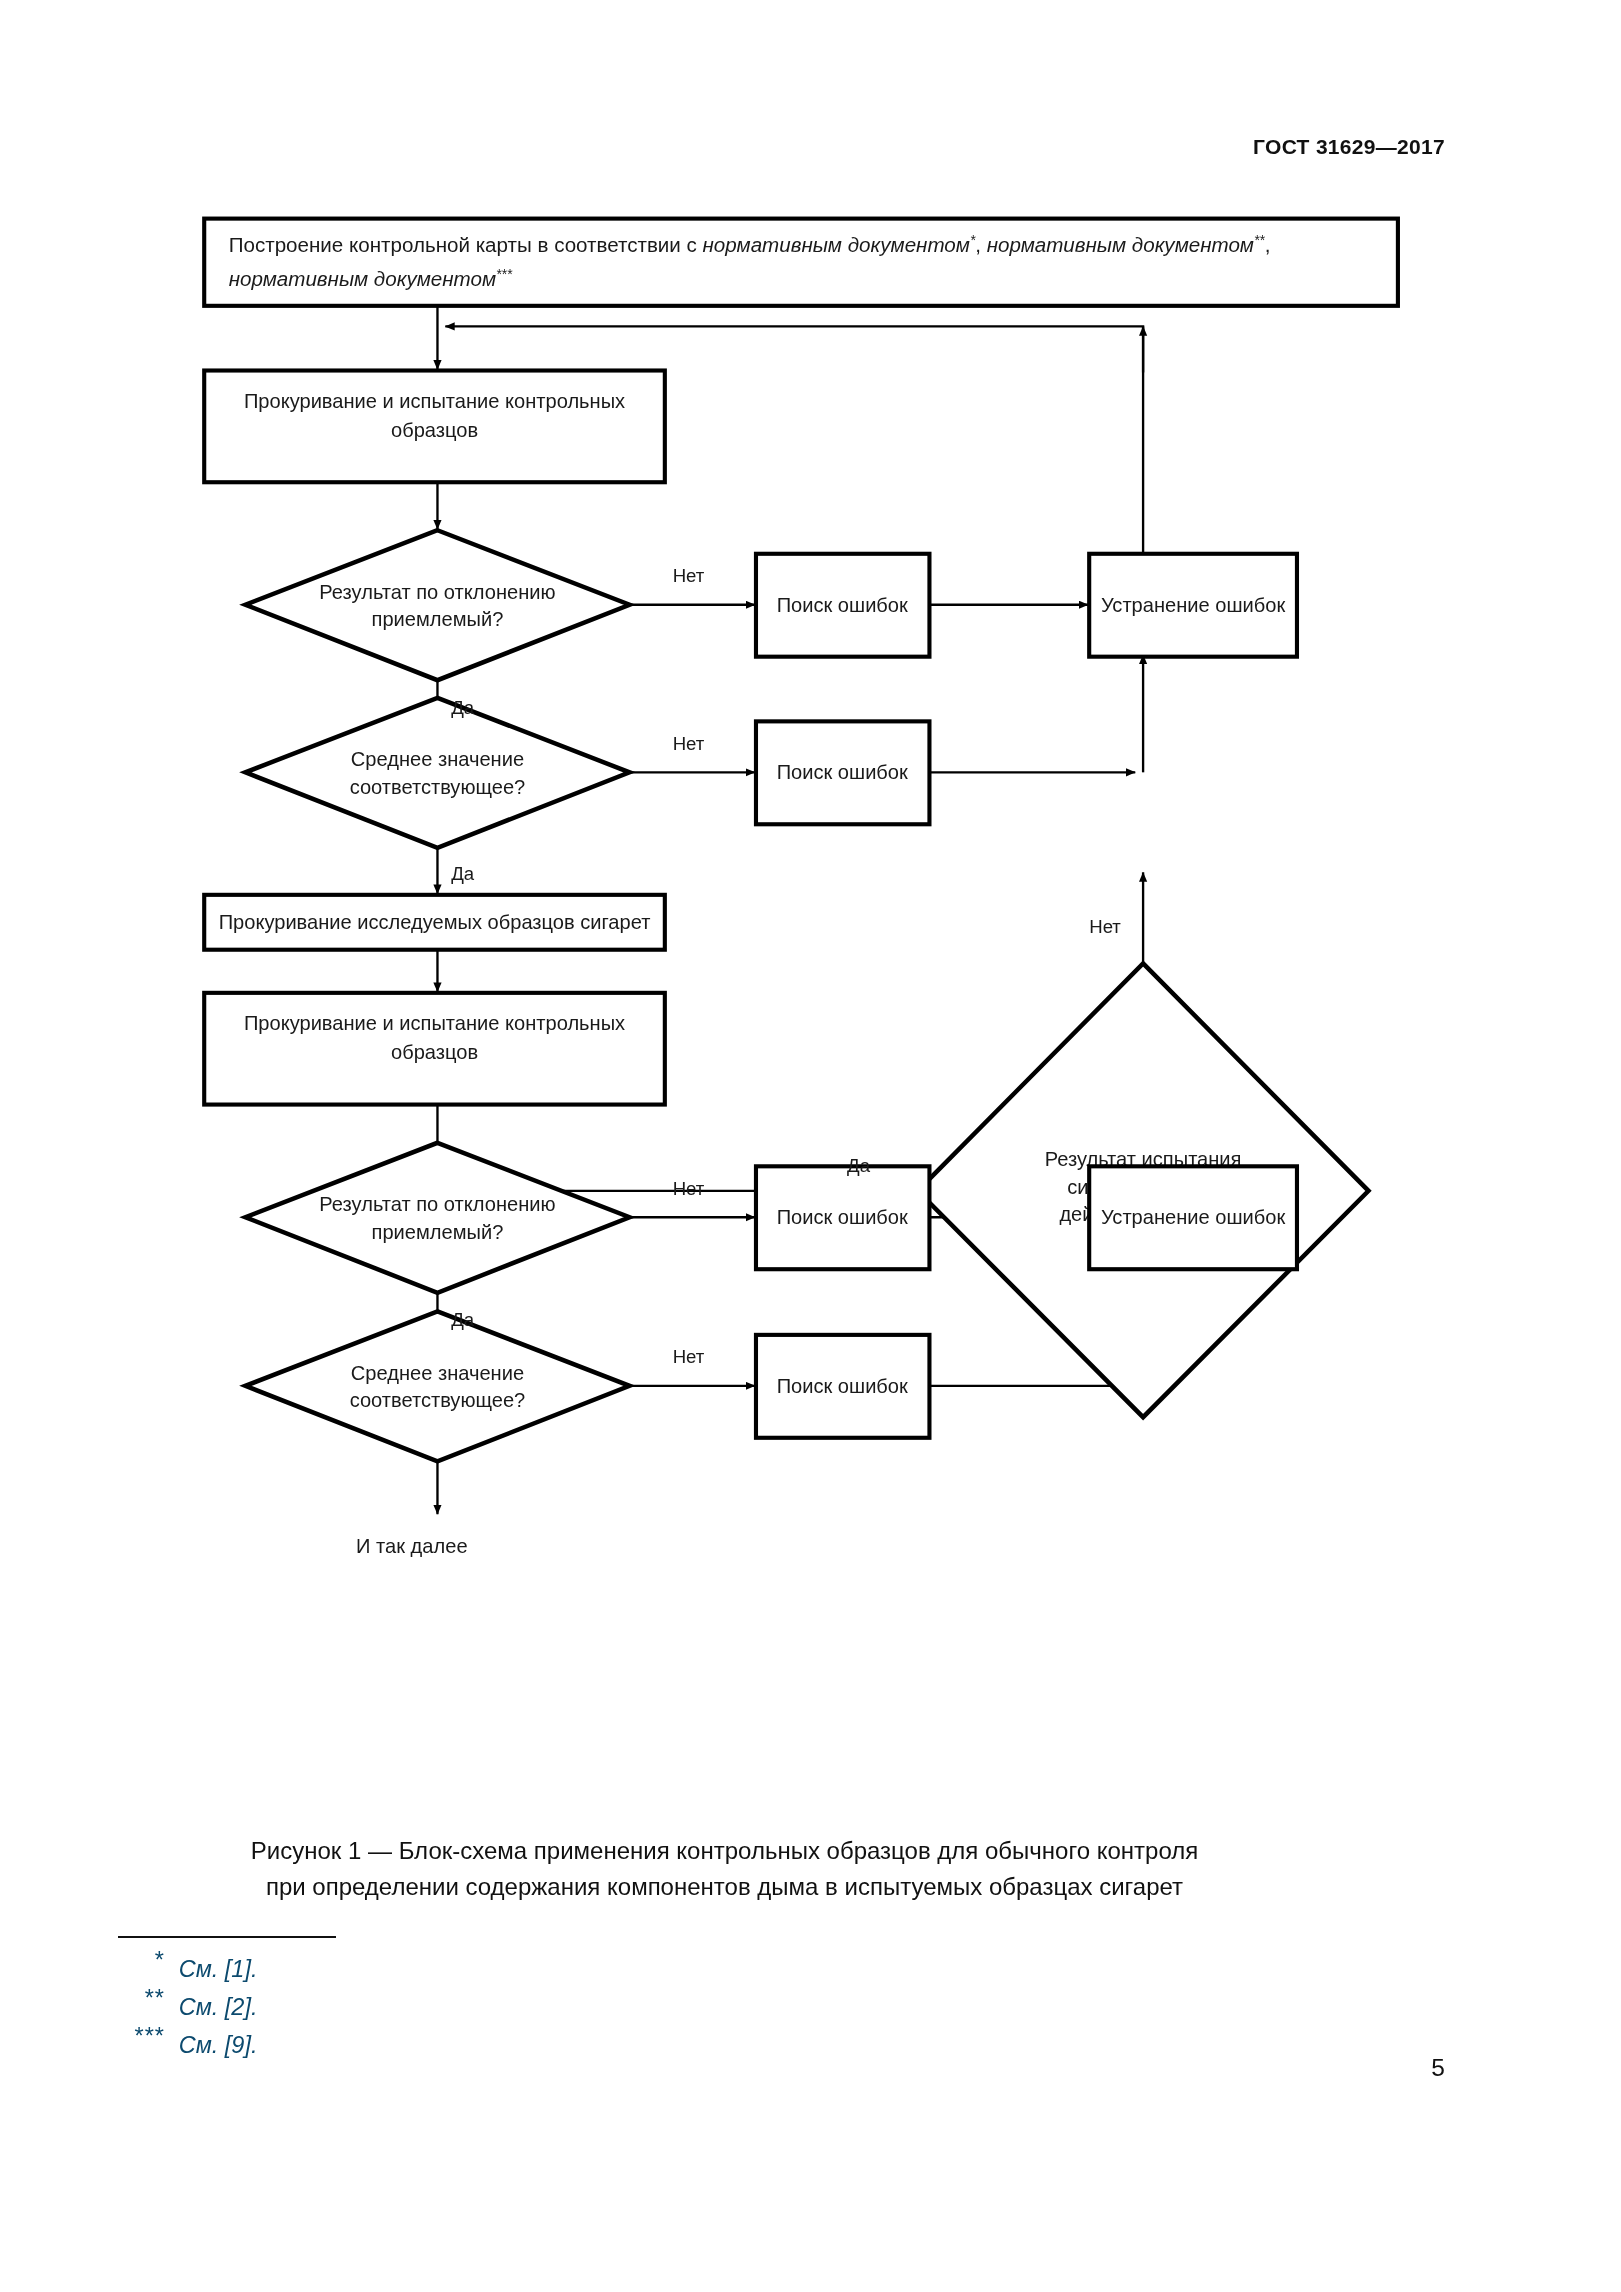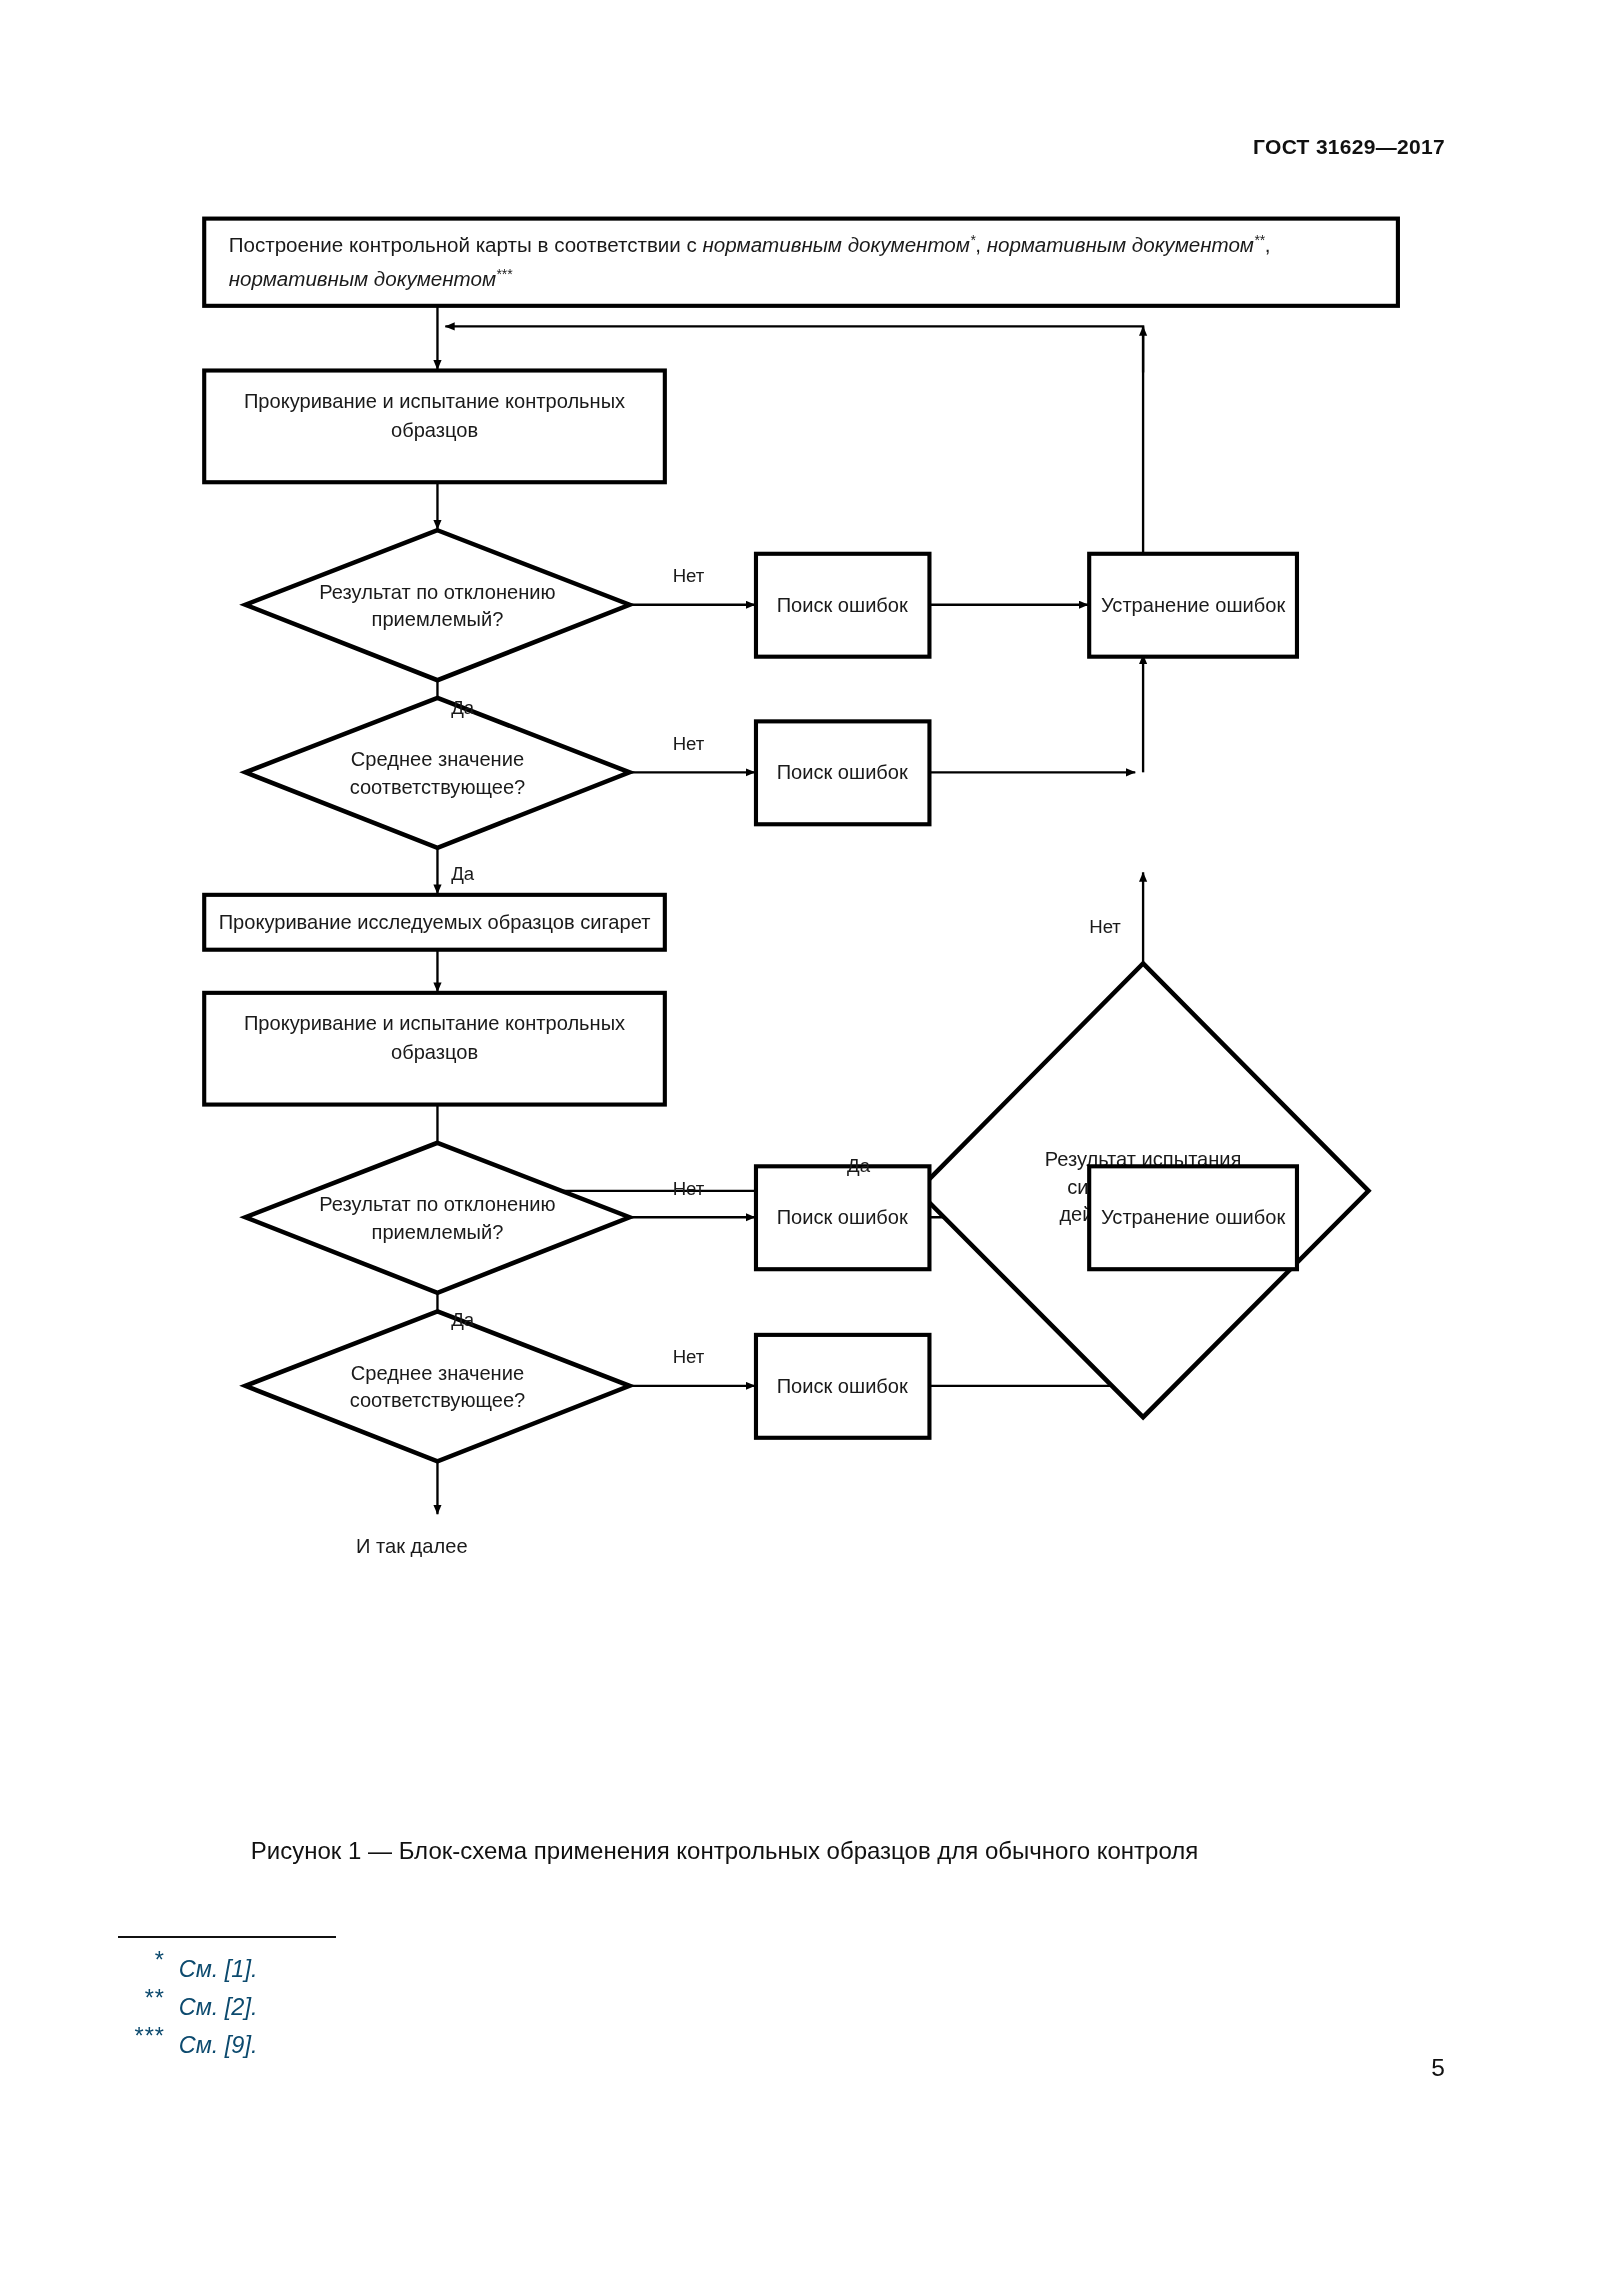--- a/index.html
+++ b/index.html
@@ -223,20 +223,21 @@
         <text class="t-edge" x="846" y="1006">Да</text>
         <text class="t-edge" x="668" y="1029">Нет</text>
         <text class="t-edge" x="442" y="1163">Да</text>
         <text class="t-edge" x="668" y="1201">Нет</text>
       </g>
     </svg>
   </div>
 
   <div class="fig-caption">
     <div>Рисунок 1 — Блок-схема применения контрольных образцов для обычного контроля</div>
+    <div>при определении содержания компонентов дыма в испытуемых образцах сигарет</div>
   </div>
 
   <div class="footnotes">
     <div class="fn-rule"></div>
     <div class="fn-list">
       <div class="fn-item">
         <span class="fn-marker"><span>*</span></span><span class="fn-text">См. [1].</span>
       </div>
       <div class="fn-item">
         <span class="fn-marker"><span>**</span></span><span class="fn-text">См. [2].</span>

